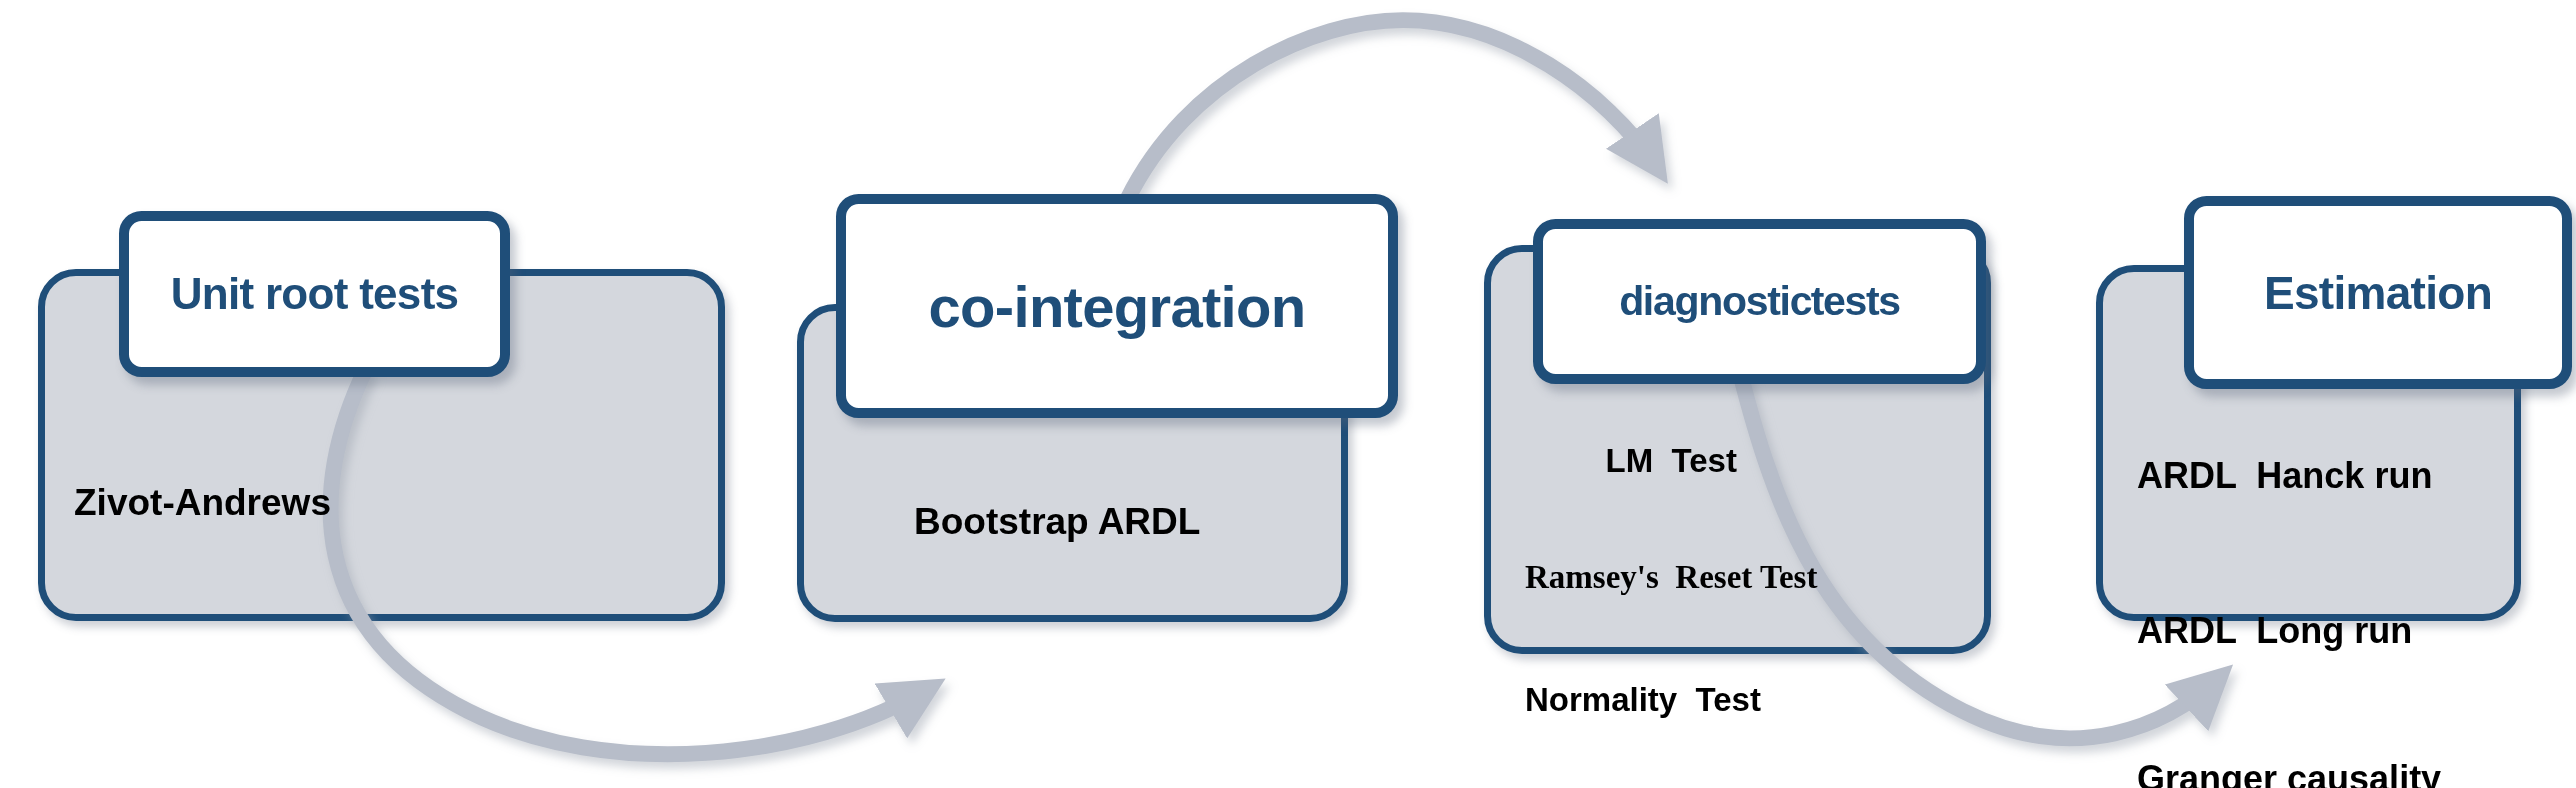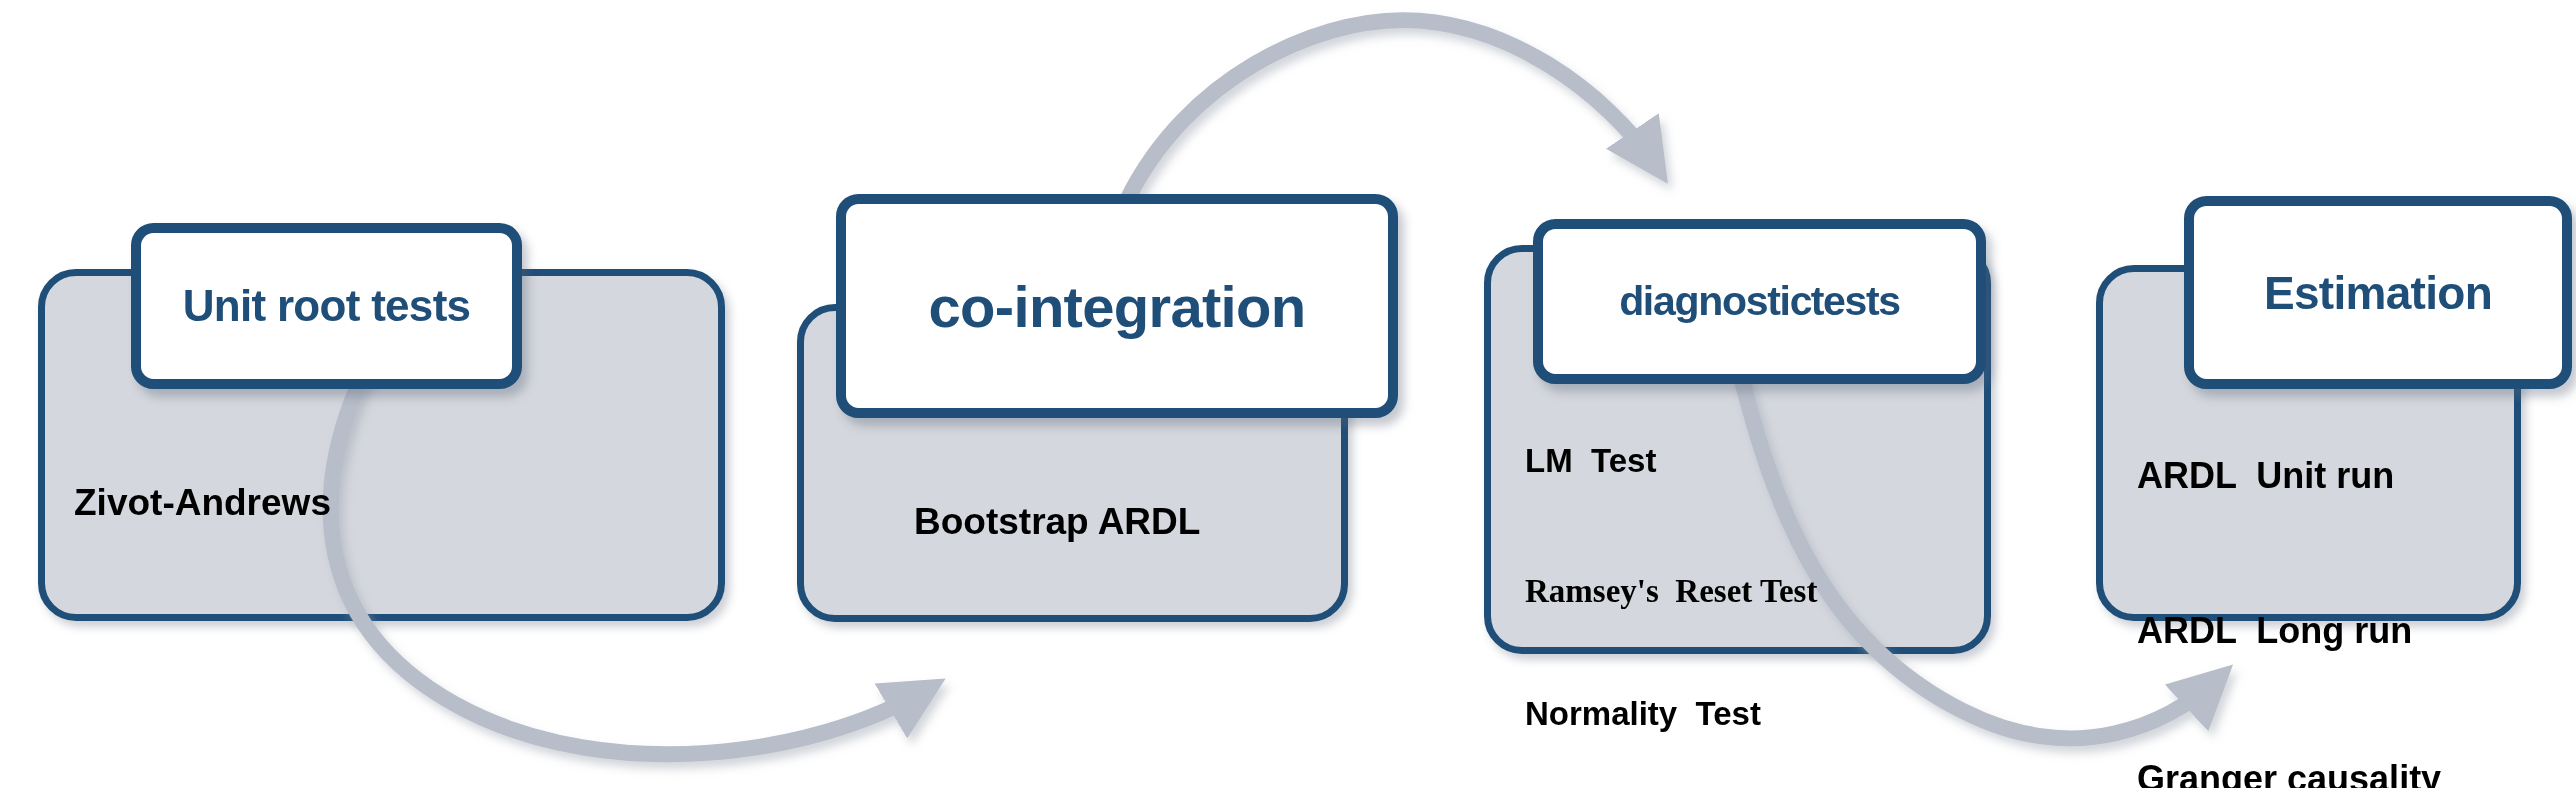--- a/index.html
+++ b/index.html
@@ -36,21 +36,21 @@
     color: #000000;
     font-weight: 700;
     white-space: pre;
   }
   .items .item { display: block; }
   #items-1 { left: 74px;  top: 398px; font-size: 37px; line-height: 42px; }
   #items-1 .item { margin-bottom: 99px; }
   #items-2 { left: 914px; top: 417px; font-size: 37px; line-height: 42px; }
   #items-2 .item { margin-bottom: 57px; }
   #items-3 { left: 1525px; top: 366px; font-size: 33px; line-height: 38px; }
-  #items-3 .item:nth-child(1) { margin-bottom: 16px; }
+  #items-3 .item:nth-child(1) { margin-bottom: 2px; text-align: center; }
   #items-3 .item:nth-child(2) { margin-bottom: 9.3px; font-family: Liberation Serif, serif; }
   #items-3 .item:nth-child(3) { margin-bottom: 27px; }
   #items-3 .item:nth-child(4) { margin-bottom: 22px; }
   #items-4 { left: 2137px; top: 373px; font-size: 36px; line-height: 41px; }
   #items-4 .item:nth-child(1) { margin-bottom: 32px; }
   #items-4 .item:nth-child(2) { margin-bottom: 25px; }
 
   
   .title-tab {
     position: absolute;
@@ -59,21 +59,21 @@
     border-radius: 22.5px;
     box-shadow: 6px 7.3px 9.3px rgba(90,100,120,0.35);
     z-index: 4;
     display: flex;
     align-items: center;
     justify-content: center;
     color: #1f4e79;
     font-weight: 700;
     letter-spacing: -0.7px;
   }
-  #tab-1 { left: 119px;  top: 223px; width: 371px; height: 146px; font-size: 44px; margin-left: 12px; }
+  #tab-1 { left: 119px;  top: 211px; width: 371px; height: 146px; font-size: 44px; }
   #tab-2 { left: 836px; top: 194px; width: 542px; height: 204px; font-size: 58px; }
   #tab-3 { left: 1533px; top: 219px; width: 433px; height: 145px; font-size: 41px;
            letter-spacing: -1.3px; word-spacing: -10.6px; }
   #tab-4 { left: 2184px; top: 196px; width: 368px; height: 173px; font-size: 46px; }
 </style>
 </head>
 <body>
 
 <div id="canvas">
 
@@ -105,21 +105,21 @@
     <span class="item">Bootstrap ARDL</span>
   </div>
   <div class="items" id="items-3">
     <span class="item">LM  Test</span>
     <span class="item">Ramsey's  Reset Test</span>
     <span class="item">Normality  Test</span>
     
     
   </div>
   <div class="items" id="items-4">
-    <span class="item">ARDL  Unit run</span>
+    <span class="item">ARDL  Hanck run</span>
     <span class="item">ARDL  Long run</span>
     <span class="item">Granger causality</span>
   </div>
 
   <div class="title-tab" id="tab-1">
     <span>Unit root tests</span>
   </div>
   <div class="title-tab" id="tab-2">
     <span>co-integration</span>
   </div>

